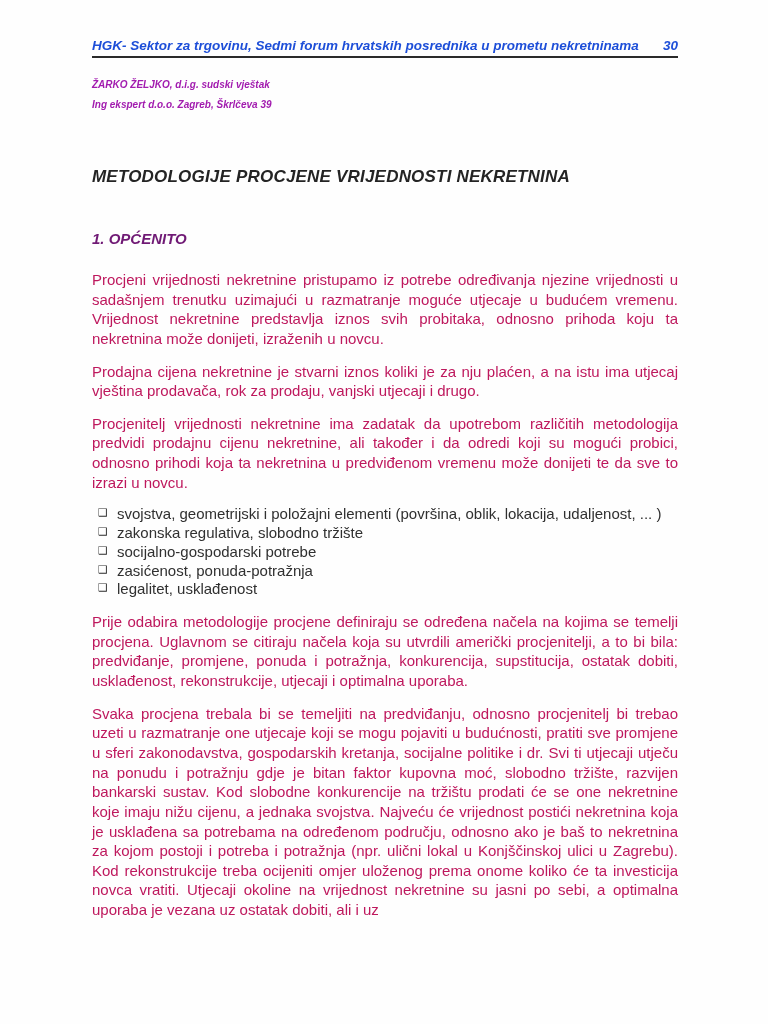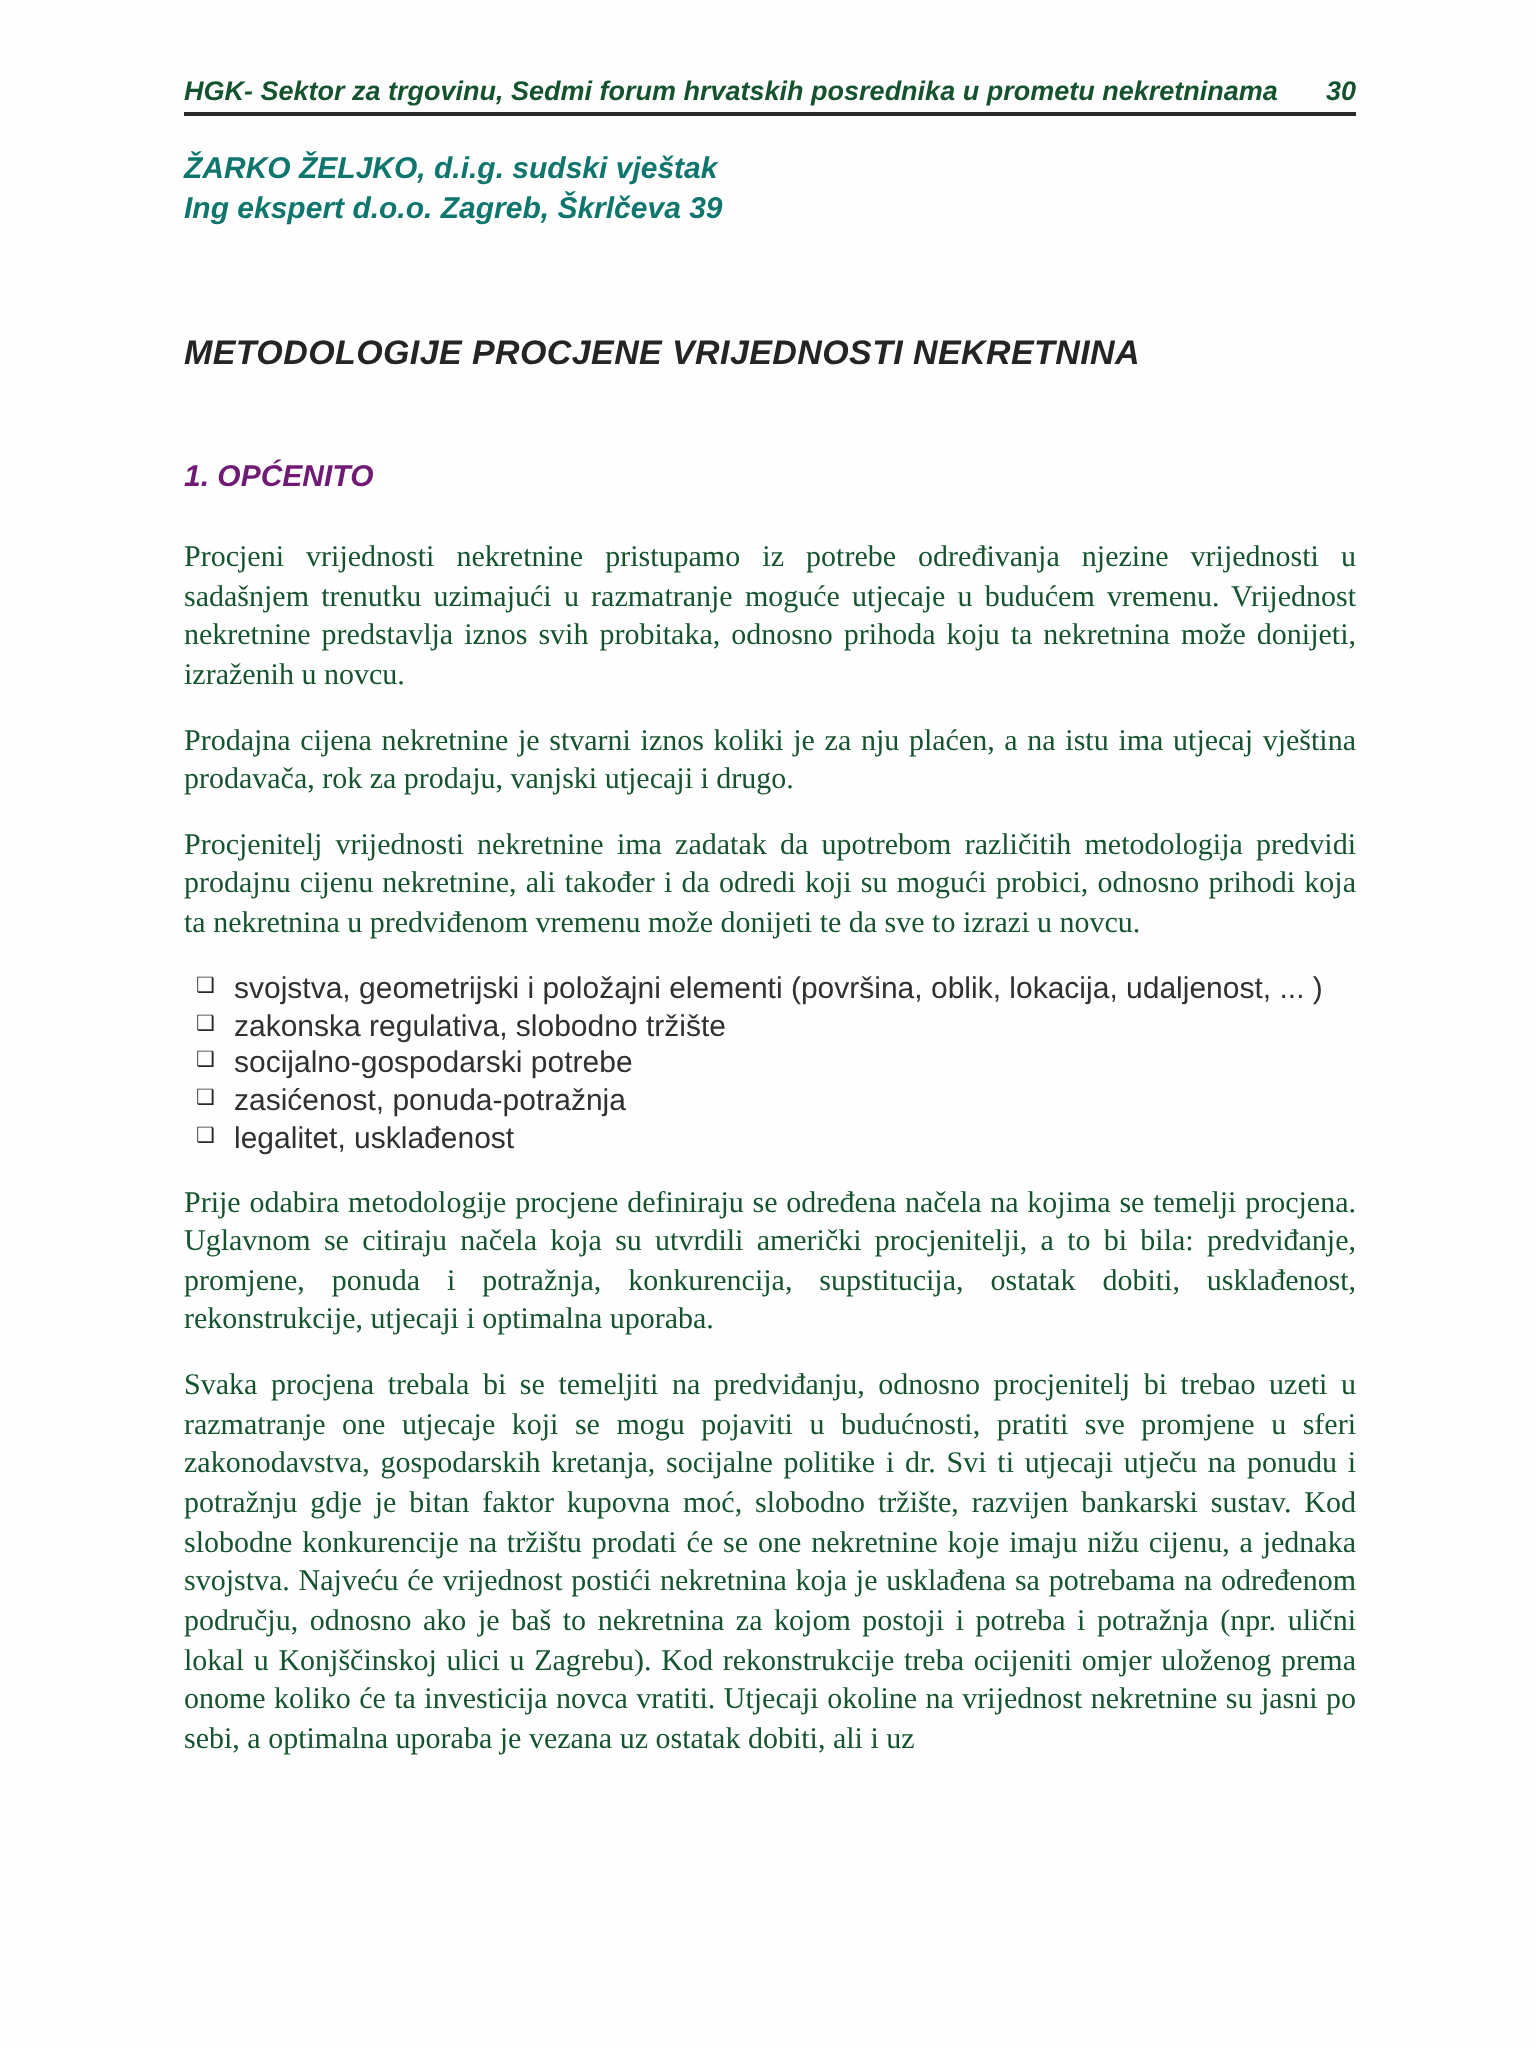--- a/index.html
+++ b/index.html
@@ -17,32 +17,32 @@
     background: #fefefe;
     padding: 38px 90px 0 92px;
   }
   .running-header {
     display: flex;
     justify-content: space-between;
     align-items: baseline;
     font-size: 13.5px;
     font-weight: bold;
     font-style: italic;
-    color: #14532d;
+    color: #1d4ed8;
     border-bottom: 2px solid #2a2a2a;
     padding-bottom: 3px;
   }
   .running-header .pgnum { padding-left: 10px; }
   .author-block {
     margin-top: 17px;
-    font-size: 15px;
+    font-size: 10px;
     font-weight: bold;
     font-style: italic;
     line-height: 20px;
-    color: #0f766e;
+    color: #a21caf;
   }
   .doc-title {
     margin-top: 52px;
     text-align: left;
     font-size: 17px;
     font-weight: bold;
     font-style: italic;
     color: #242424;
     letter-spacing: 0.2px;
   }
@@ -51,22 +51,21 @@
     font-size: 15px;
     font-weight: bold;
     font-style: italic;
     color: #701a75;
   }
   .body-copy { margin-top: 23px; font-size: 15px; }
   .p {
     margin: 0 0 13px 0;
     line-height: 1.31;
     text-align: justify;
-    color: #14532d;
-    font-family: Liberation Serif, serif;
+    color: #be185d;
   }
   .p.last { margin-bottom: 0; }
   ul.sq-list {
     list-style: none;
     margin: 0 0 13px 0;
     padding: 0;
   }
   ul.sq-list li {
     position: relative;
     padding-left: 25px;

